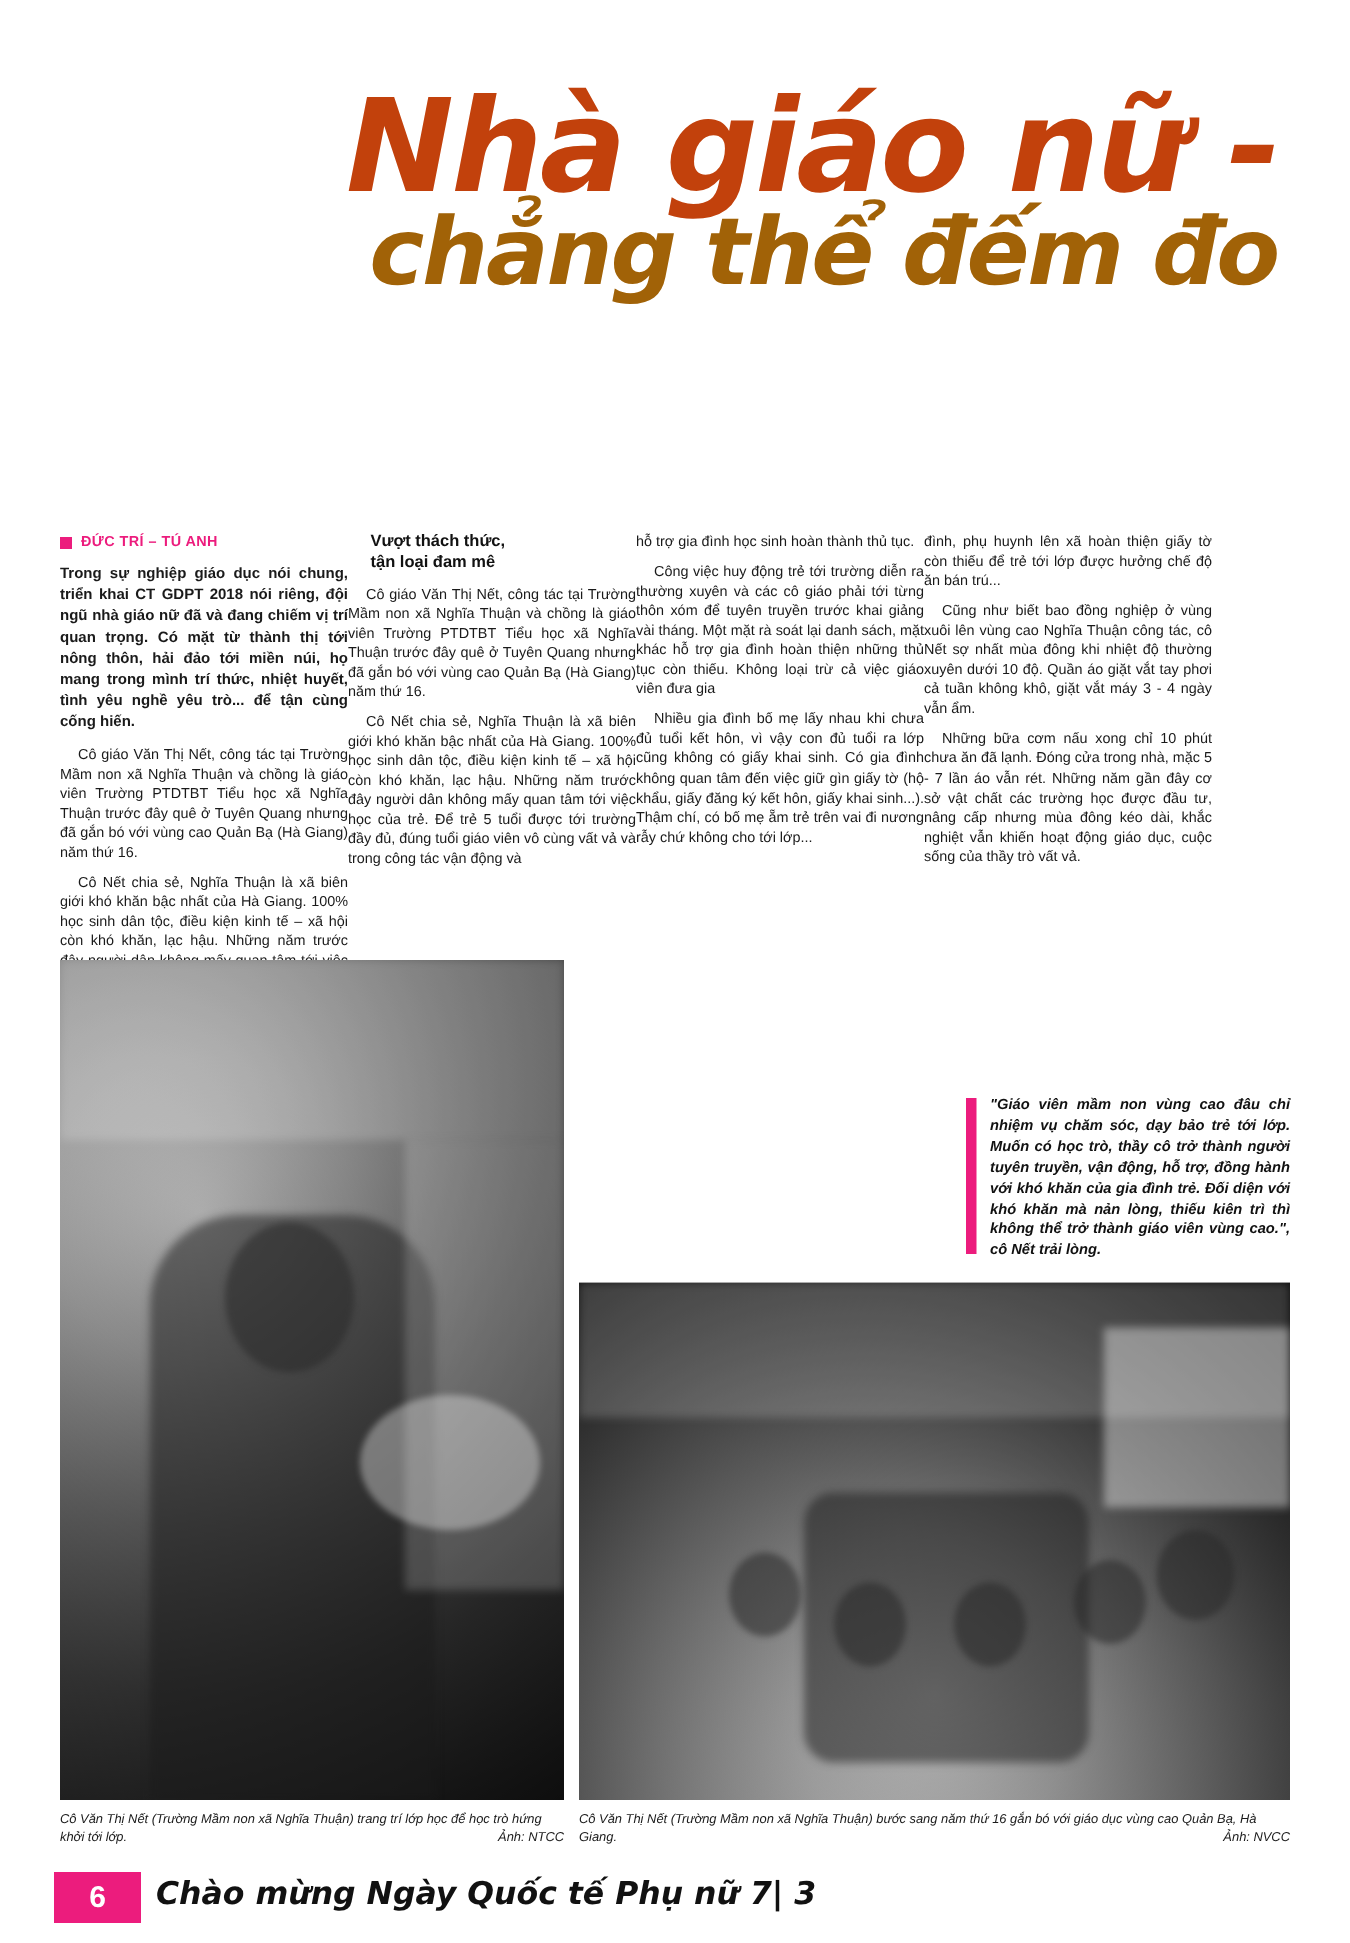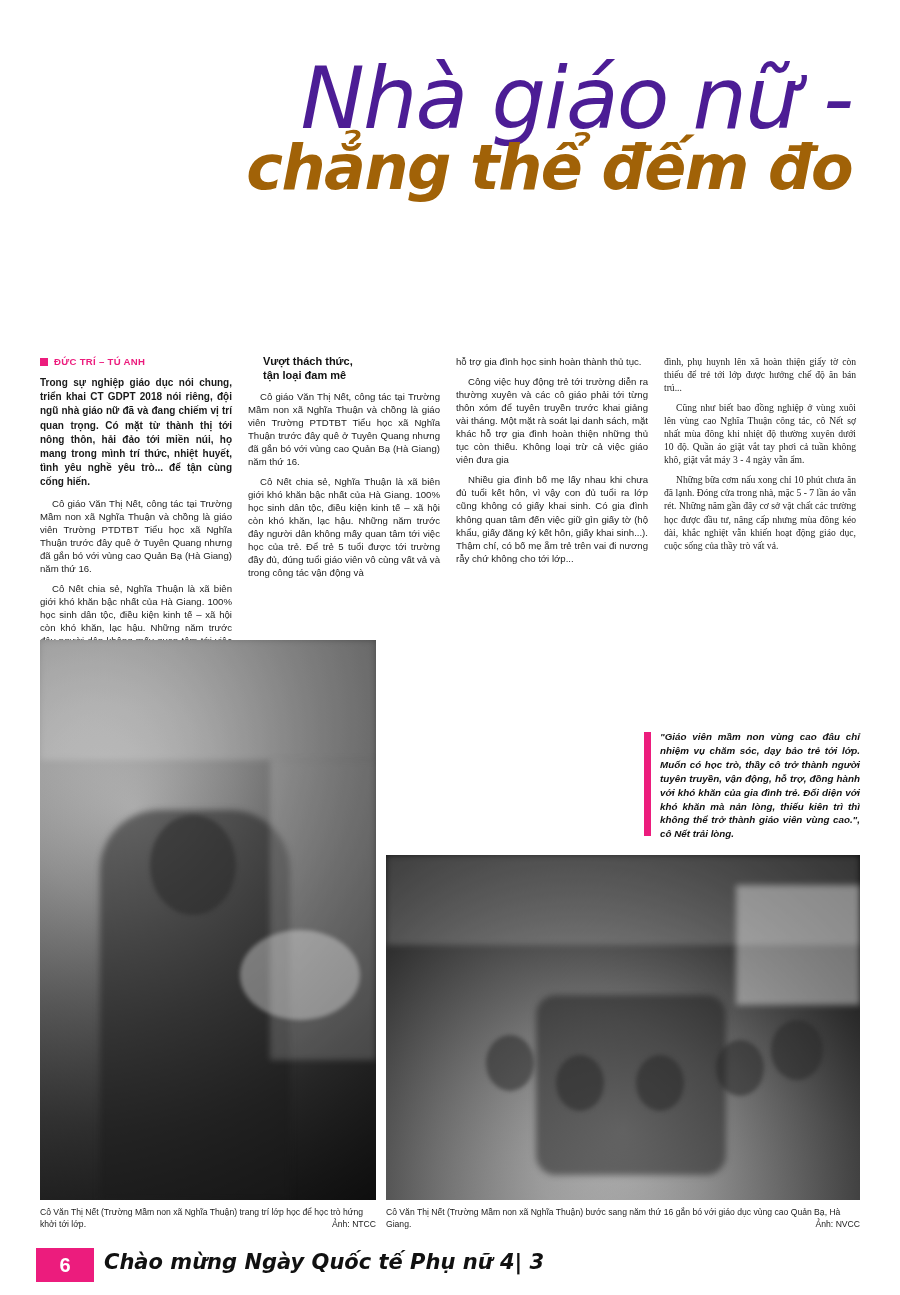--- a/index.html
+++ b/index.html
@@ -27,25 +27,25 @@
     left: 0;
     right: 0;
     top: 60px;
     height: 285px;
     text-align: right;
     padding-right: 48px;
     box-sizing: border-box;
   }
   .headline-1 {
     font-family: "DejaVu Sans", sans-serif;
-    font-weight: normal;
+    font-weight: bold;
     font-style: italic;
     font-size: 86px;
     line-height: 0.9;
-    color: #4c1d95;
+    color: #c2410c;
     letter-spacing: -2px;
     margin: 0;
     white-space: nowrap;
   }
   .headline-2 {
     font-family: "DejaVu Sans", sans-serif;
     font-weight: bold;
     font-style: italic;
     font-size: 62px;
     line-height: 0.95;
@@ -66,32 +66,32 @@
     white-space: nowrap;
   }
 
   
   .cols {
     position: absolute;
     left: 40px;
     top: 355px;
     width: 820px;
     display: flex;
-    gap: 16px;
+    gap: 0;
   }
   .col {
     width: 190px;
     font-size: 9.6px;
     line-height: 1.36;
     text-align: justify;
   }
   .col.c1 { width: 192px; }
   .col.c2 { width: 192px; }
   .col.c3 { width: 192px; }
-  .col.c4 { width: 192px; font-family: Liberation Serif, serif; }
+  .col.c4 { width: 192px; }
 
   .byline {
     font-weight: bold;
     font-size: 9.6px;
     color: #ec1c7d;
     letter-spacing: 0.3px;
     margin-bottom: 8px;
     display: flex;
     align-items: center;
     gap: 6px;
@@ -195,20 +195,21 @@
   .ph-dark {
     position: absolute;
     background: rgba(25,25,25,0.5);
     filter: blur(3px);
   }
 
   
   .caption {
     position: absolute;
     font-size: 8.6px;
+    font-style: italic;
     line-height: 1.35;
     color: #1a1a1a;
   }
   .cap-left {
     left: 40px;
     top: 1207px;
     width: 336px;
   }
   .cap-right {
     left: 386px;
@@ -330,16 +331,16 @@
     <span>Cô Văn Thị Nết (Trường Mầm non xã Nghĩa Thuận) trang trí lớp học để học trò hứng khởi tới lớp.</span>
     <span class="cap-credit">Ảnh: NTCC</span>
   </div>
   <div class="caption cap-right">
     <span>Cô Văn Thị Nết (Trường Mầm non xã Nghĩa Thuận) bước sang năm thứ 16 gắn bó với giáo dục vùng cao Quản Bạ, Hà Giang.</span>
     <span class="cap-credit">Ảnh: NVCC</span>
   </div>
 
   <div class="footer">
     <div class="footer-tab">6</div>
-    <div class="footer-text">Chào mừng Ngày Quốc tế Phụ nữ 4| 3</div>
+    <div class="footer-text">Chào mừng Ngày Quốc tế Phụ nữ 7| 3</div>
   </div>
 
 </div>
 
 </body></html>

